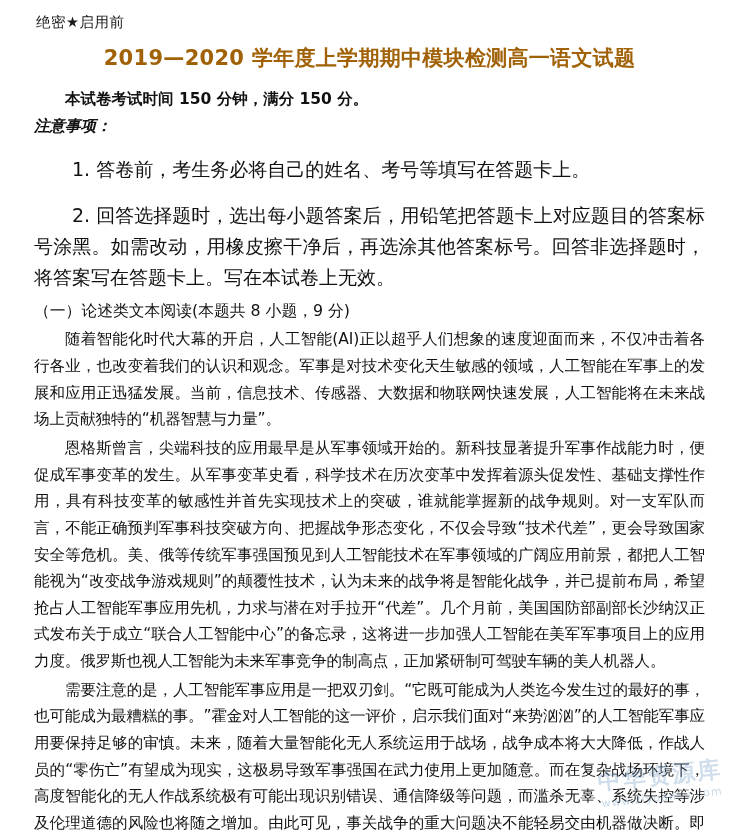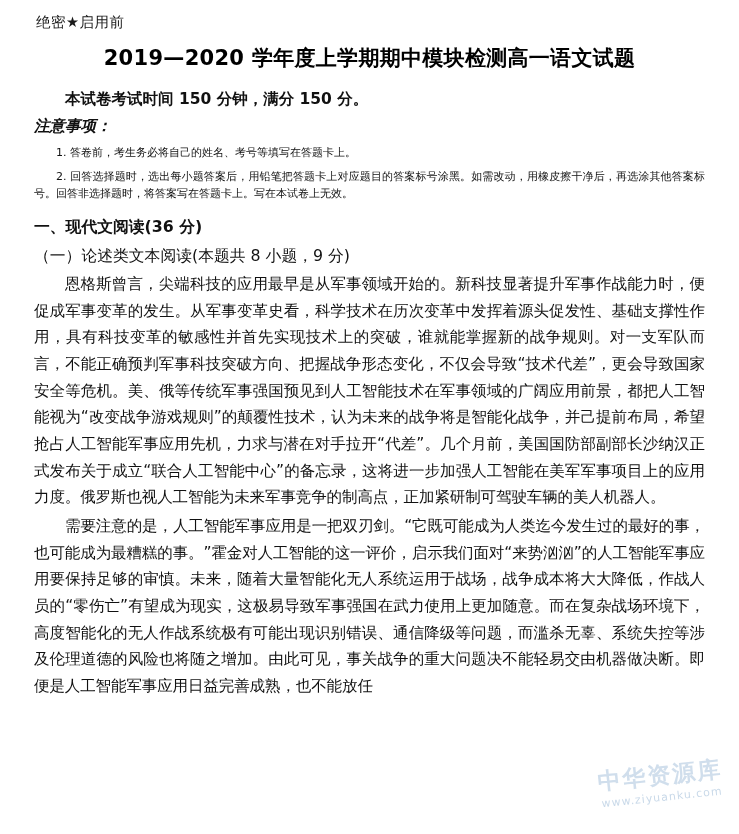--- a/index.html
+++ b/index.html
@@ -27,42 +27,42 @@
     line-height: 1.2;
     letter-spacing: 0.5px;
     color: #1a1a1a;
     margin: 0 0 14px 2px;
   }
   .doc-title {
     text-align: center;
     font-size: 21px;
     font-weight: bold;
     letter-spacing: 0.3px;
-    color: #000000;
+    color: #a16207;
     margin: 0 0 14px 0;
     line-height: 1.3;
   }
   .exam-info {
     font-size: 15.5px;
     text-indent: 2em;
     margin: 0 0 3px 0;
     line-height: 1.55;
     font-weight: bold;
   }
   .notice-title {
     font-size: 15.5px;
     font-weight: bold;
     margin: 0 0 6px 0;
     line-height: 1.55;
     font-style: italic;
   }
   .notice-item {
-    font-size: 11px;
+    font-size: 19px;
     text-indent: 2em;
-    margin: 6px 0 6px 0;
+    margin: 16px 0 6px 0;
     line-height: 1.62;
     text-align: justify;
   }
   .section-head {
     font-size: 15.8px;
     font-weight: bold;
     margin: 12px 0 4px 0;
     line-height: 1.55;
   }
   .sub-head {
@@ -119,23 +119,23 @@
   <div class="secret-mark">绝密★启用前</div>
 
   <h1 class="doc-title">2019—2020 学年度上学期期中模块检测高一语文试题</h1>
 
   <p class="exam-info">本试卷考试时间 150 分钟，满分 150 分。</p>
 
   <p class="notice-title">注意事项：</p>
   <p class="notice-item">1. 答卷前，考生务必将自己的姓名、考号等填写在答题卡上。</p>
   <p class="notice-item">2. 回答选择题时，选出每小题答案后，用铅笔把答题卡上对应题目的答案标号涂黑。如需改动，用橡皮擦干净后，再选涂其他答案标号。回答非选择题时，将答案写在答题卡上。写在本试卷上无效。</p>
 
-  <p class="section-head">一、现代文阅读(36 分)</p>
   <p class="sub-head">（一）论述类文本阅读(本题共 8 小题，9 分)</p>
 
+  <p class="para">随着智能化时代大幕的开启，人工智能(AI)正以超乎人们想象的速度迎面而来，不仅冲击着各行各业，也改变着我们的认识和观念。军事是对技术变化天生敏感的领域，人工智能在军事上的发展和应用正迅猛发展。当前，信息技术、传感器、大数据和物联网快速发展，人工智能将在未来战场上贡献独特的“机器智慧与力量”。</p>
   <p class="para">恩格斯曾言，尖端科技的应用最早是从军事领域开始的。新科技显著提升军事作战能力时，便促成军事变革的发生。从军事变革史看，科学技术在历次变革中发挥着源头促发性、基础支撑性作用，具有科技变革的敏感性并首先实现技术上的突破，谁就能掌握新的战争规则。对一支军队而言，不能正确预判军事科技突破方向、把握战争形态变化，不仅会导致“技术代差”，更会导致国家安全等危机。美、俄等传统军事强国预见到人工智能技术在军事领域的广阔应用前景，都把人工智能视为“改变战争游戏规则”的颠覆性技术，认为未来的战争将是智能化战争，并己提前布局，希望抢占人工智能军事应用先机，力求与潜在对手拉开“代差”。几个月前，美国国防部副部长沙纳汉正式发布关于成立“联合人工智能中心”的备忘录，这将进一步加强人工智能在美军军事项目上的应用力度。俄罗斯也视人工智能为未来军事竞争的制高点，正加紧研制可驾驶车辆的美人机器人。</p>
   <p class="para">需要注意的是，人工智能军事应用是一把双刃剑。“它既可能成为人类迄今发生过的最好的事，也可能成为最糟糕的事。”霍金对人工智能的这一评价，启示我们面对“来势汹汹”的人工智能军事应用要保持足够的审慎。未来，随着大量智能化无人系统运用于战场，战争成本将大大降低，作战人员的“零伤亡”有望成为现实，这极易导致军事强国在武力使用上更加随意。而在复杂战场环境下，高度智能化的无人作战系统极有可能出现识别错误、通信降级等问题，而滥杀无辜、系统失控等涉及伦理道德的风险也将随之增加。由此可见，事关战争的重大问题决不能轻易交由机器做决断。即便是人工智能军事应用日益完善成熟，也不能放任</p>
 
   <div class="watermark">
     <span>中华资源库</span>
     <span class="sub">www.ziyuanku.com</span>
   </div>
 
   <div class="clip-bottom"></div>
 </div>

